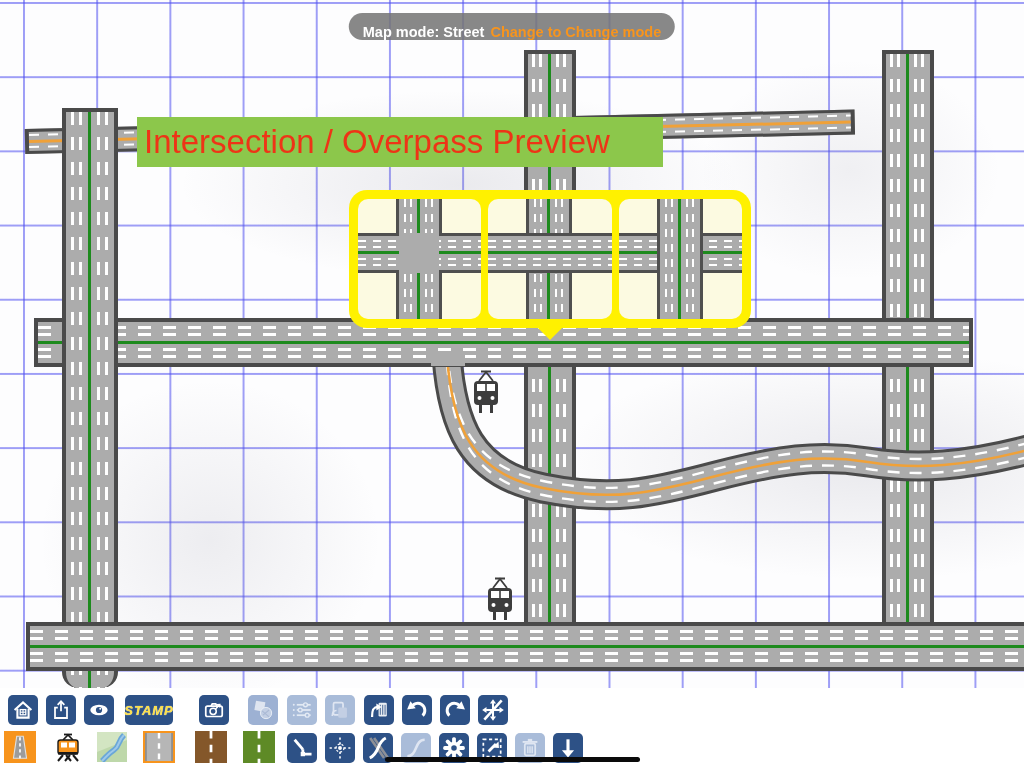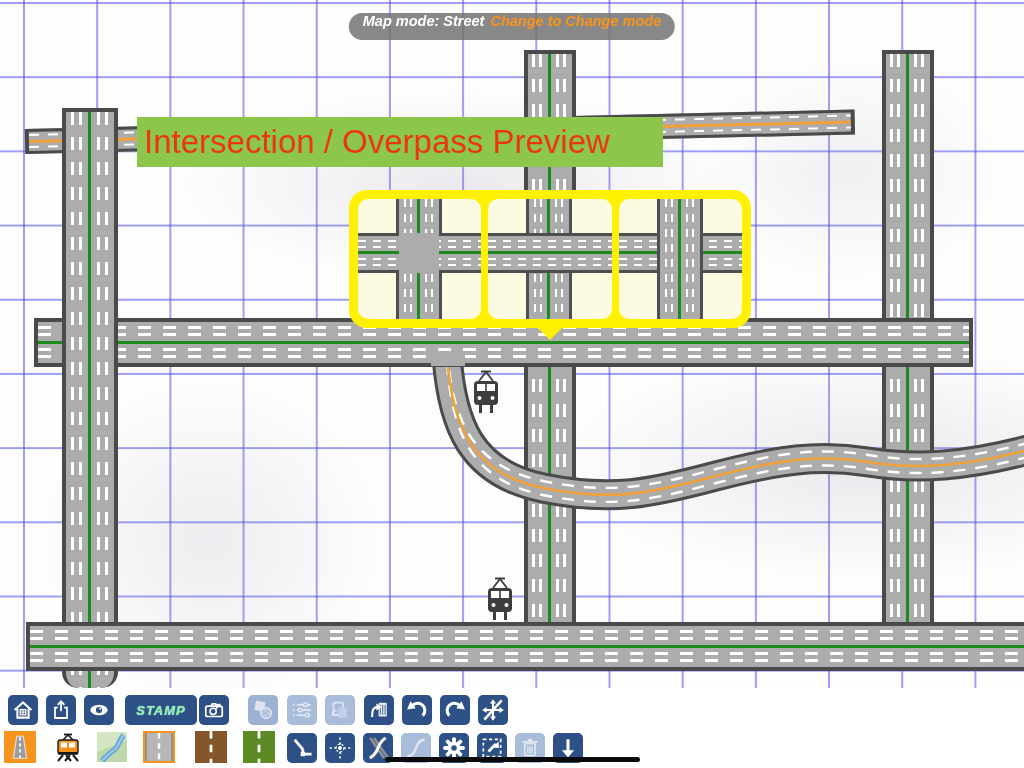--- a/index.html
+++ b/index.html
@@ -24,22 +24,22 @@
   .dh{position:absolute;left:0;right:0;height:3px;
       background:repeating-linear-gradient(90deg,#fff 0 13px,rgba(0,0,0,0) 13px 25px);}
   .dv{position:absolute;top:0;bottom:0;width:3px;
       background:repeating-linear-gradient(180deg,#fff 0 13px,rgba(0,0,0,0) 13px 25px);}
   .clh{position:absolute;left:0;right:0;height:3px;background:#1d8a1d;}
   .clv{position:absolute;top:0;bottom:0;width:3px;background:#1d8a1d;}
   .olínea{background:#f0a138!important;}
   
   #pill{position:absolute;top:13px;left:50%;transform:translateX(-50%);
     background:rgba(115,115,115,.85);border-radius:14px;height:27px;
-    display:flex;align-items:flex-start;padding:0 14px;white-space:nowrap;
-    font-size:14.5px;font-weight:bold;color:#fff;z-index:40;font-style:italic;}
+    display:flex;align-items:flex-end;padding:0 14px;white-space:nowrap;
+    font-size:14.5px;font-weight:bold;color:#fff;z-index:40;}
   #pill .act{color:#f7941d;margin-left:6px;font-weight:bold;cursor:pointer;}
   
   #banner{position:absolute;left:137px;top:117px;width:526px;height:50px;
     background:#8cc74b;color:#ee3417;font-size:33px;line-height:50px;
     padding-left:7px;box-sizing:border-box;z-index:30;white-space:nowrap;}
   
   #popup{position:absolute;left:349px;top:190px;width:402px;height:138px;
     background:#fff100;border-radius:18px;z-index:31;
     display:flex;gap:7px;padding:9px;box-sizing:border-box;}
   #popup:after{content:"";position:absolute;left:50%;bottom:-12px;margin-left:-13px;
@@ -57,21 +57,21 @@
   .tgh{position:absolute;left:0;right:0;top:15px;height:3px;background:#1d8a1d;}
   .tgv{position:absolute;top:0;bottom:0;left:18px;width:3px;background:#1d8a1d;}
   .tpatch{position:absolute;left:41px;top:34px;width:40px;height:40px;background:#acacac;}
   
   #toolbar{position:absolute;left:0;top:688px;width:1024px;height:80px;background:#fff;z-index:50;}
   .btn{position:absolute;width:30px;height:30px;border-radius:5px;background:#2d5186;
     display:flex;align-items:center;justify-content:center;cursor:pointer;}
   .btn.dis{background:#a9bcd9;cursor:default;}
   .btn.lite{background:#9db1d3;}
   .r1{top:7px;} .r2b{top:45px;}
-  .stamp{width:72px;color:#86efac;font-size:13px;font-weight:bold;letter-spacing:1px;
+  .stamp{width:48px;color:#fde047;font-size:13px;font-weight:bold;letter-spacing:1px;
     font-style:italic;text-shadow:0 0 1px #fff;}
   .tool{position:absolute;top:43px;width:32px;height:32px;display:flex;
     align-items:center;justify-content:center;cursor:pointer;box-sizing:border-box;}
   .sel{border:2px solid #f7941d;background:#fff;}
   #homebar{position:absolute;left:385px;top:757px;width:255px;height:5px;
     background:#0a0a0a;border-radius:3px;z-index:60;}
   svg{display:block;}
 </style>
 </head>
 <body>

